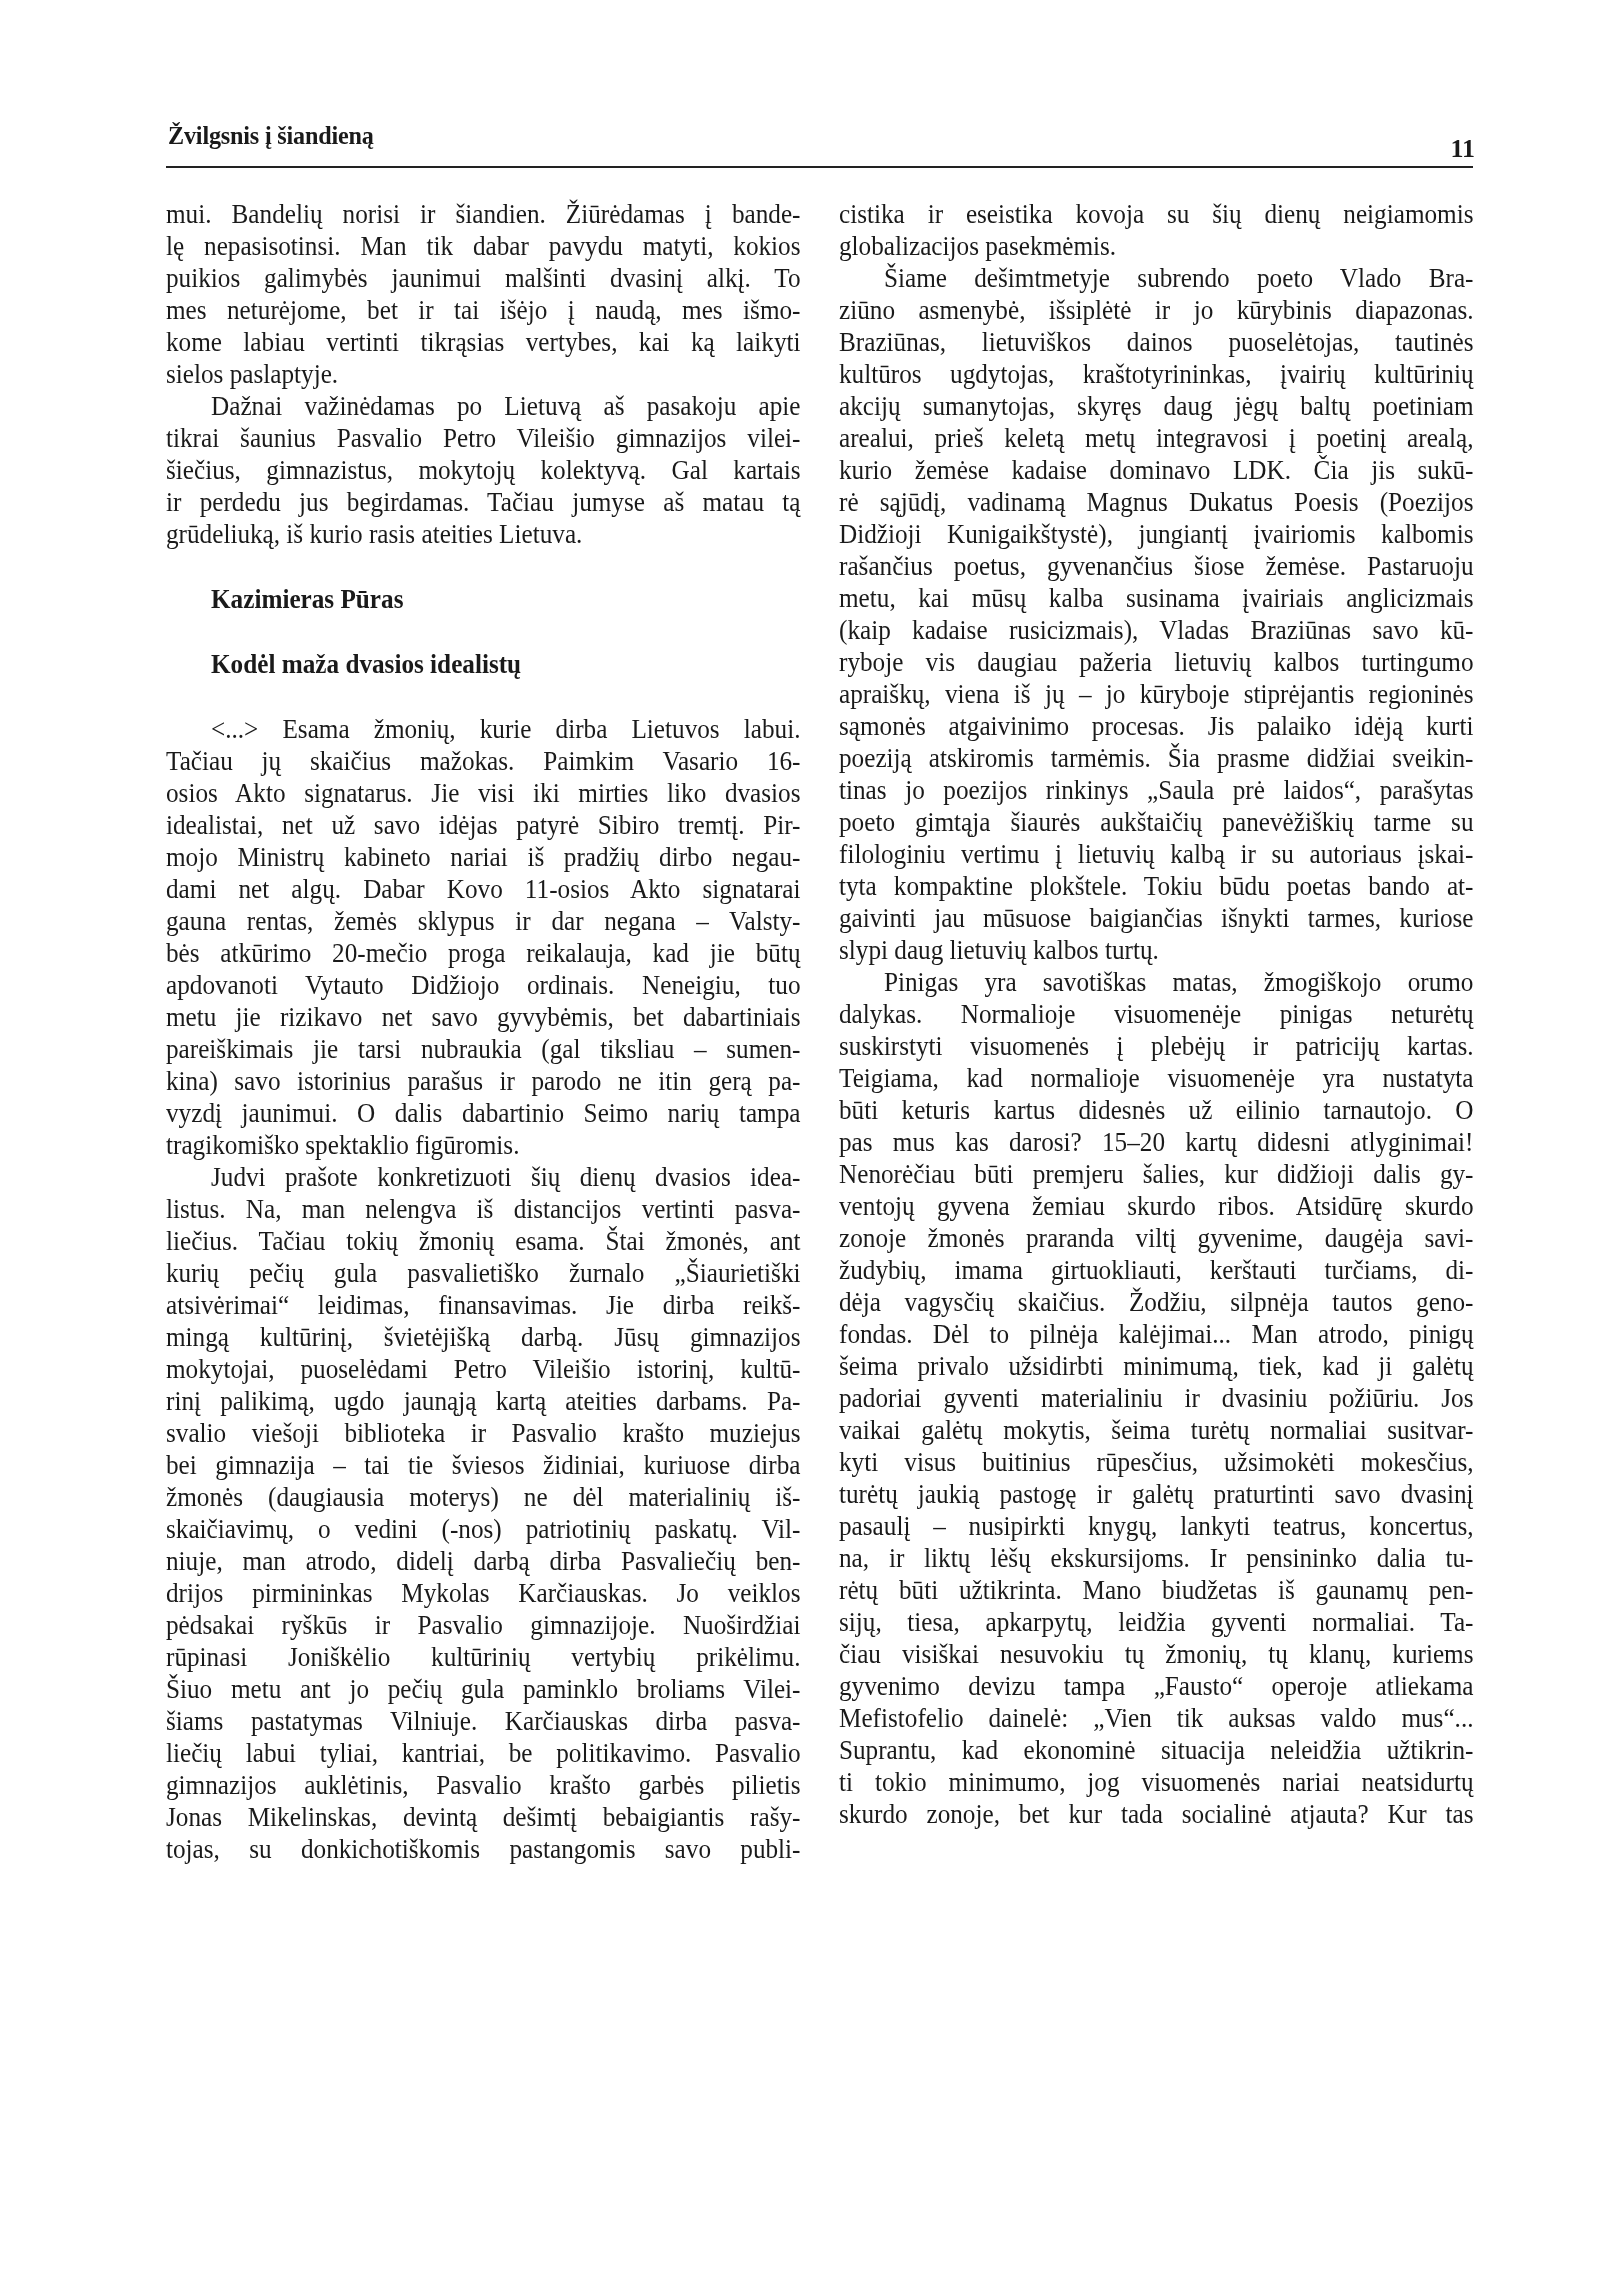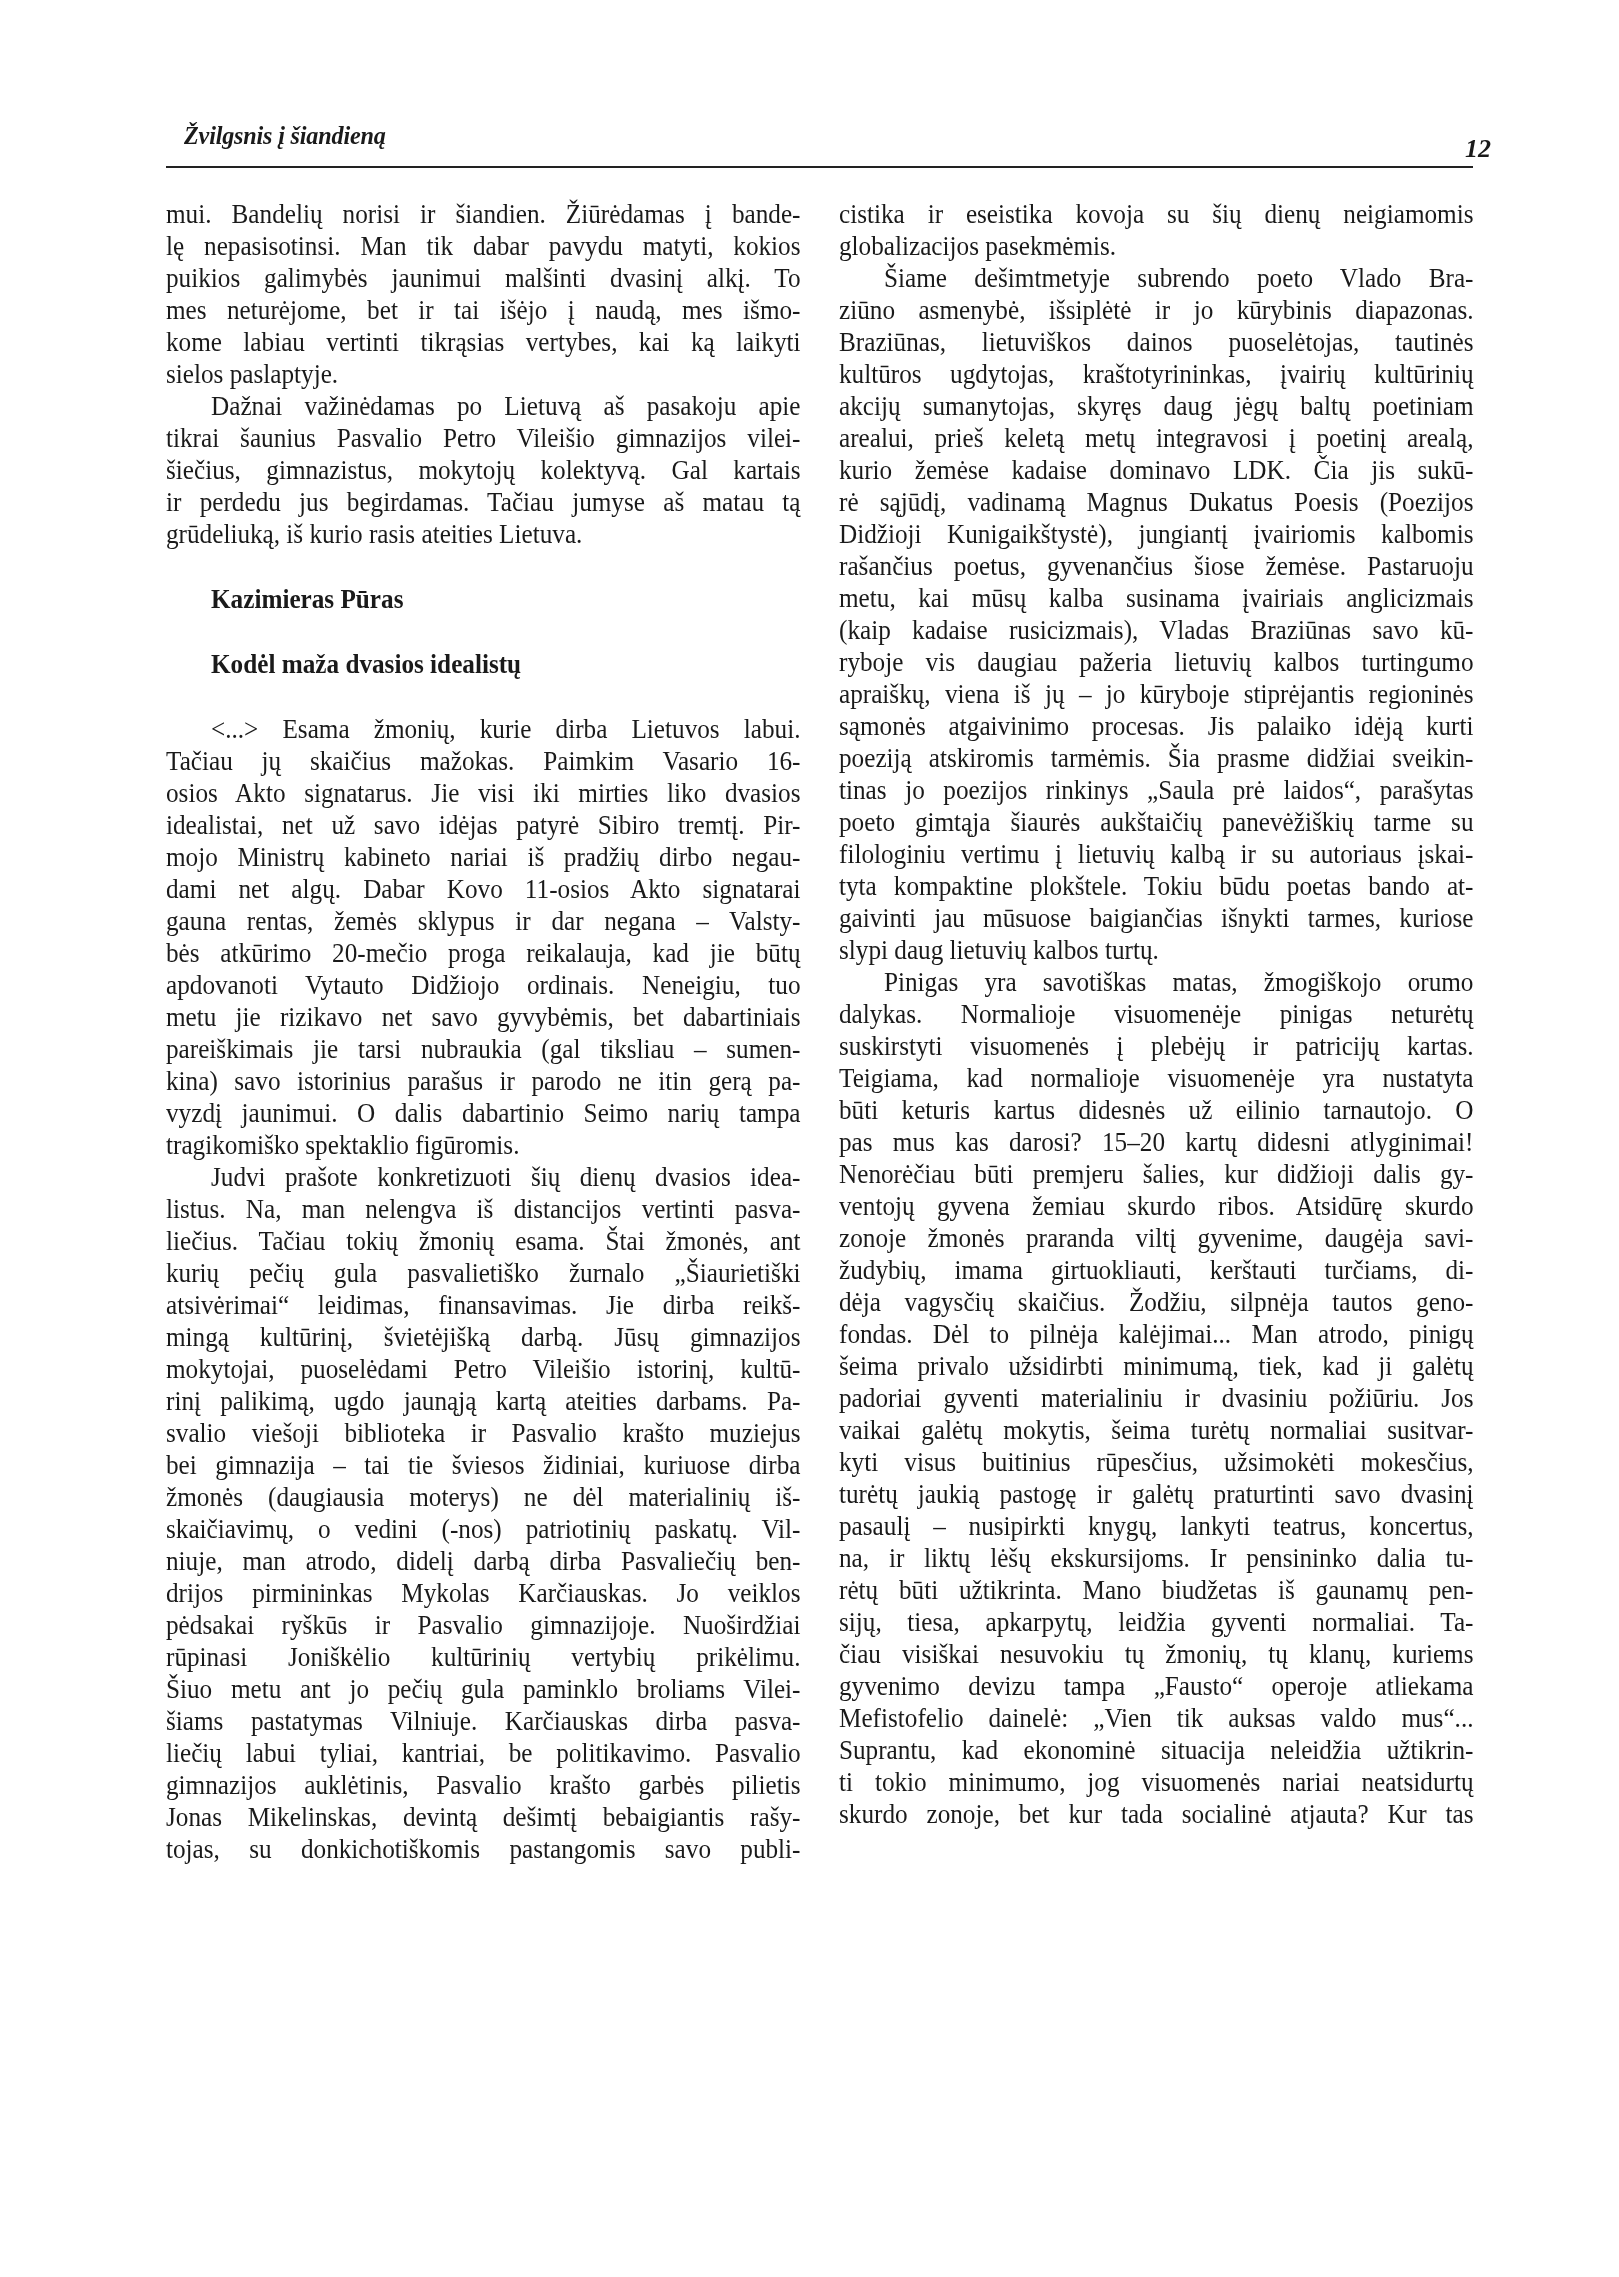--- a/index.html
+++ b/index.html
@@ -1,37 +1,37 @@
 <!DOCTYPE html>
 <html><head>
 <meta charset="utf-8">
 <style>
   html, body { margin: 0; padding: 0; background: #ffffff; }
   body { width: 1620px; height: 2278px; position: relative; overflow: hidden; color: #1a1a1a; font-family: "Liberation Serif", serif; }
-  .running-head { position: absolute; left: 184px; top: 121px; width: 1307px; height: 44px; font-style: italic; }
+  .running-head { position: absolute; left: 168px; top: 121px; width: 1307px; height: 44px; }
   .running-title { position: absolute; left: 0; top: 0; font-weight: bold; font-size: 26px; letter-spacing: -0.2px; transform: scaleX(0.93); transform-origin: left top; }
   .page-number { position: absolute; right: 0; top: 13.4px; font-weight: bold; font-size: 26px; }
   .head-rule { position: absolute; left: 166px; top: 166px; width: 1307px; height: 1.9px; background: #222; }
   .column { position: absolute; top: 198px; width: 634px; font-size: 28px; line-height: 32px; }
   .col-left { left: 166px; }
   .col-right { left: 839px; }
   .line { display: block; white-space: nowrap; text-align: justify; text-align-last: justify; height: 32px; overflow: visible; }
   .line.last { text-align-last: left; }
   .line.indent { padding-left: 45px; }
   .line-inner { display: block; transform: scaleX(0.9); transform-origin: left top; width: 111.2%; text-align: justify; text-align-last: inherit; }
   .gap { display: block; height: 33px; }
   .heading { display: block; font-weight: bold; padding-left: 45px; height: 32px; white-space: nowrap; }
   .heading .line-inner { text-align-last: left; }
 </style>
 </head>
 <body>
 
 <header class="running-head">
   <span class="running-title">Žvilgsnis į šiandieną</span>
-  <span class="page-number">12</span>
+  <span class="page-number">11</span>
 </header>
 <div class="head-rule"></div>
 
 <section class="column col-left">
   <div>
       <span class="line">
         <span class="line-inner">mui. Bandelių norisi ir šiandien. Žiūrėdamas į bande-</span>
       </span>
       <span class="line">
         <span class="line-inner">lę nepasisotinsi. Man tik dabar pavydu matyti, kokios</span>

